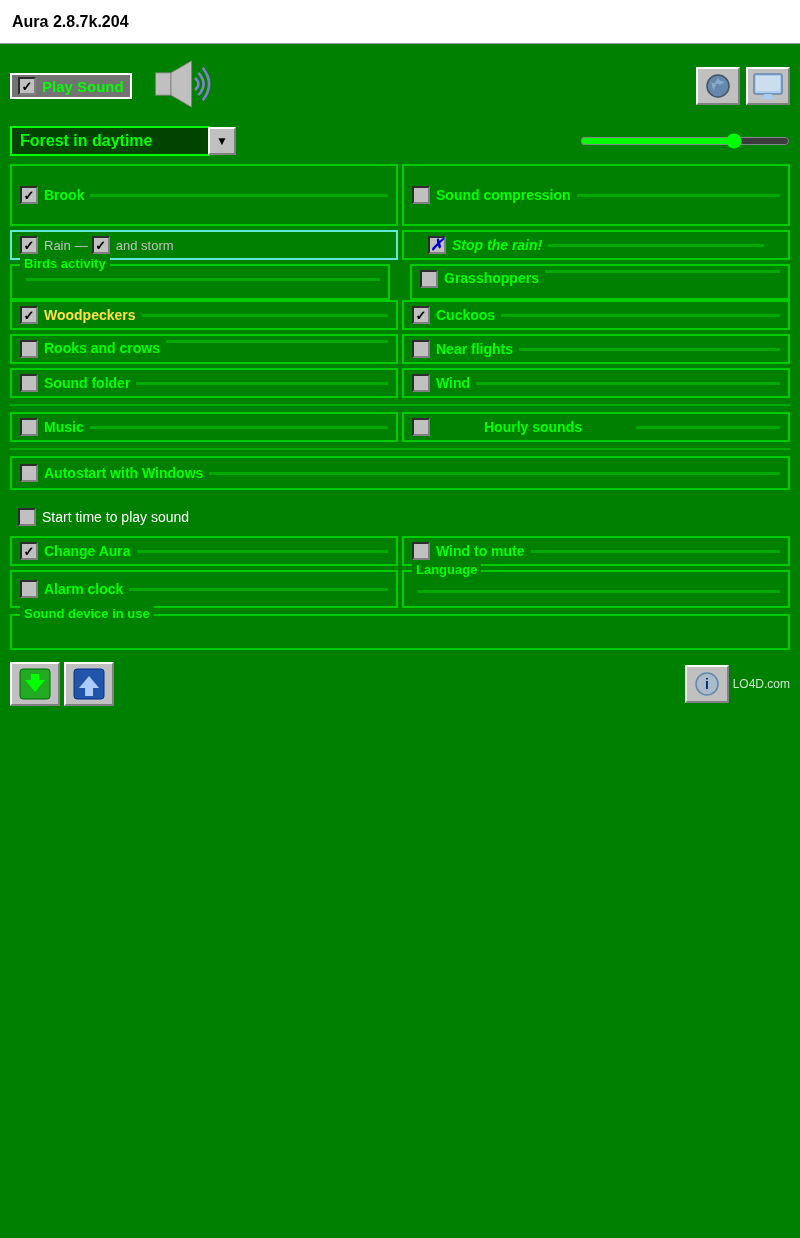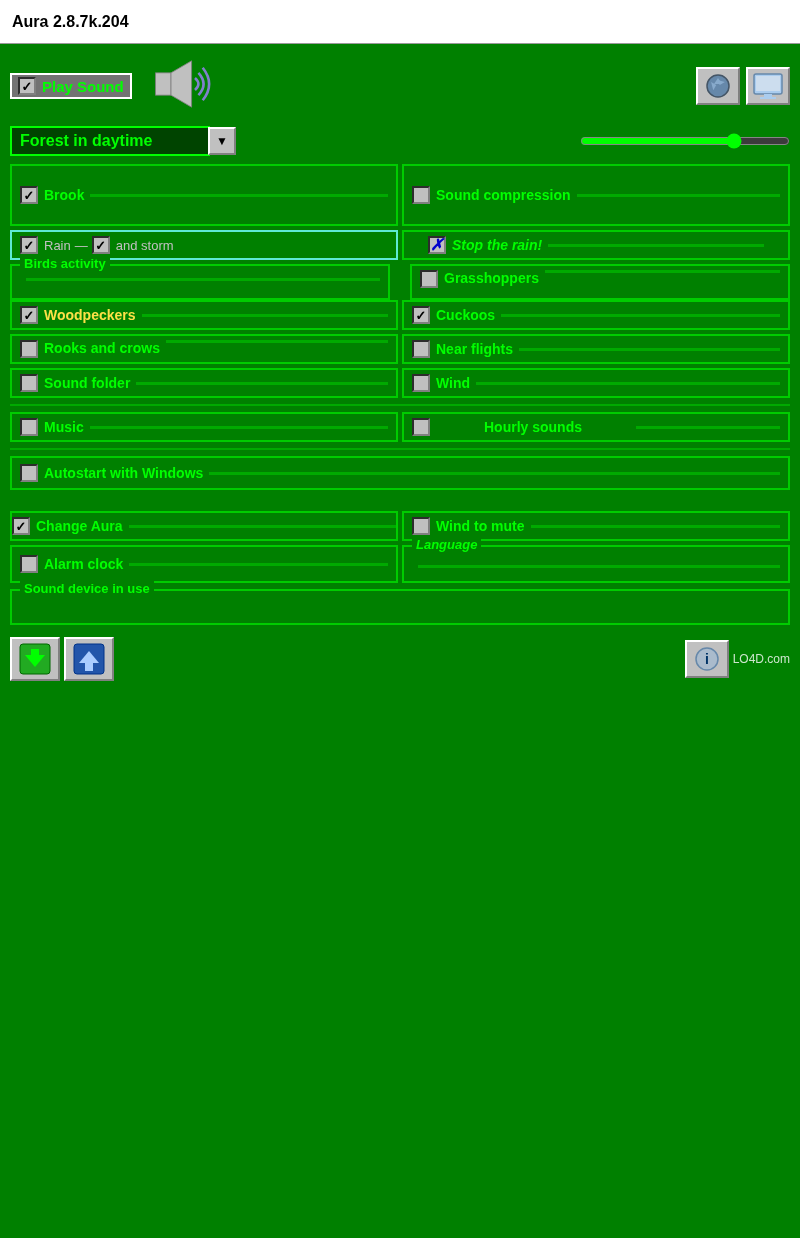--- a/index.html
+++ b/index.html
@@ -331,48 +331,52 @@
     </div>
     <div style="border:2px solid #00cc00; padding:4px 8px; display:flex; align-items:center;gap:48px;">
       <div class="cb-box"></div>
       <span style="color:#00ff00; font-size:14px; font-weight:bold;">Hourly sounds</span>
       <div class="row-slider"></div>
     </div>
   </div>
 
   <div class="section-sep"></div>
 
-  <div style="border:2px solid #00cc00; padding:6px 8px; display:flex; align-items:center; margin-bottom:21px;">
+  <div style="border:2px solid #00cc00; padding:6px 8px; display:flex; align-items:center; margin-bottom:14px;">
     <div class="cb-box"></div>
     <span style="color:#00ff00; font-size:14px; font-weight:bold;">Autostart with Windows</span>
     <div class="row-slider"></div>
   </div>
 
-
-  <div style="display:grid; grid-template-columns:1fr 1fr; gap:4px; margin-bottom:4px;">
-    <div style="border:2px solid #00cc00; padding:4px 0; display:flex; align-items:center;">
+  <div style="display:flex; align-items:center; padding:4px 8px; margin-bottom:6px;">
+    <div class="cb-box"></div>
+    <span style="color:#ffffff; font-size:14px;">Start time to play sound</span>
+  </div>
+
+  <div style="display:grid; grid-template-columns:1fr 1fr; gap:4px; margin-bottom:4px;">
+    <div style="border:2px solid #00cc00; padding:4px 8px; display:flex; align-items:center;">
       <div class="cb-box checked"></div>
       <span style="color:#00ff00; font-size:14px; font-weight:bold;">Change Aura</span>
       <div class="row-slider"></div>
     </div>
     <div style="border:2px solid #00cc00; padding:4px 8px; display:flex; align-items:center;">
       <div class="cb-box"></div>
       <span style="color:#00ff00; font-size:14px; font-weight:bold;">Wind to mute</span>
       <div class="row-slider"></div>
     </div>
   </div>
 
   <div style="display:grid; grid-template-columns:1fr 1fr; gap:4px; margin-bottom:6px;">
     <div style="border:2px solid #00cc00; padding:8px 8px; display:flex; align-items:center;">
       <div class="cb-box"></div>
       <span style="color:#00ff00; font-size:14px; font-weight:bold;">Alarm clock</span>
       <div class="row-slider"></div>
     </div>
     <div style="border:2px solid #00cc00; padding:4px 8px; position:relative; min-height:32px; display:flex; align-items:center;">
-      <span style="position:absolute; top:-10px; left:8px; background:#008000; padding:0 4px; color:#00ff00; font-size:13px; font-weight:bold;font-style:italic;">Language</span>
+      <span style="position:absolute; top:-10px; left:8px; background:#008000; padding:0 4px; color:#00ff00; font-size:13px; font-weight:bold;">Language</span>
       <div class="row-slider" style="margin-top:4px;"></div>
     </div>
   </div>
 
   <div style="border:2px solid #00cc00; padding:8px 8px 14px 8px; position:relative; margin-bottom:8px; min-height:36px;">
     <span style="position:absolute; top:-10px; left:8px; background:#008000; padding:0 4px; color:#00ff00; font-size:13px; font-weight:bold;">Sound device in use</span>
   </div>
 
   <div class="bottom-row">
     <div class="bottom-left-buttons">

